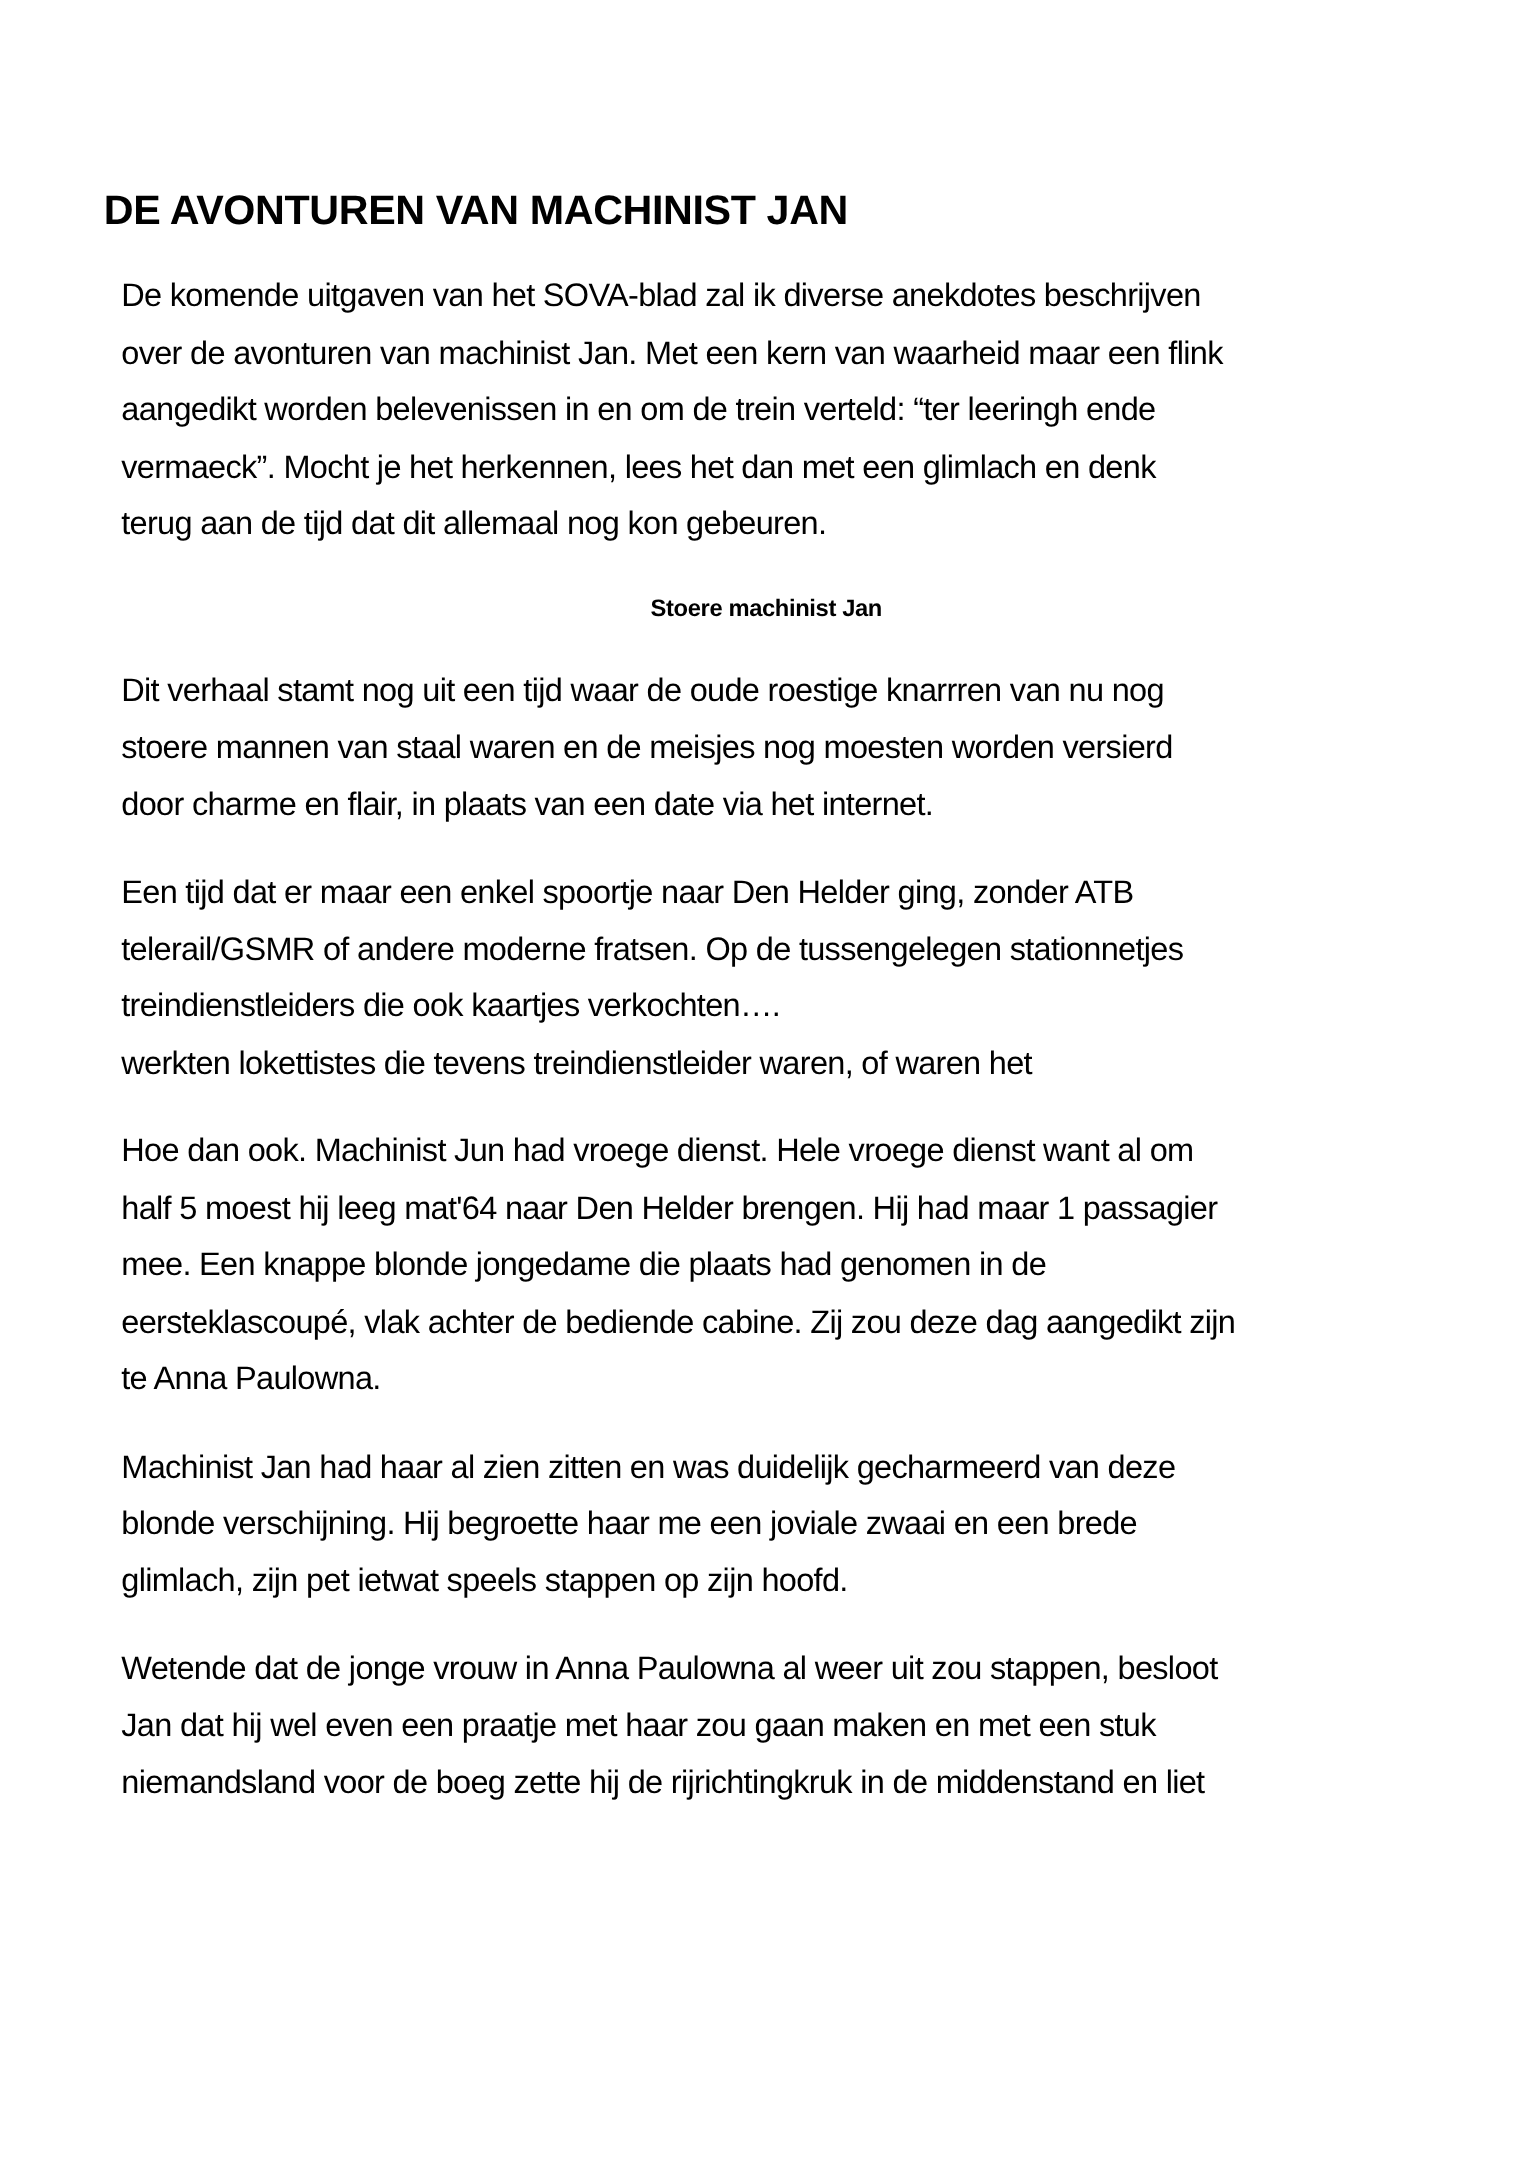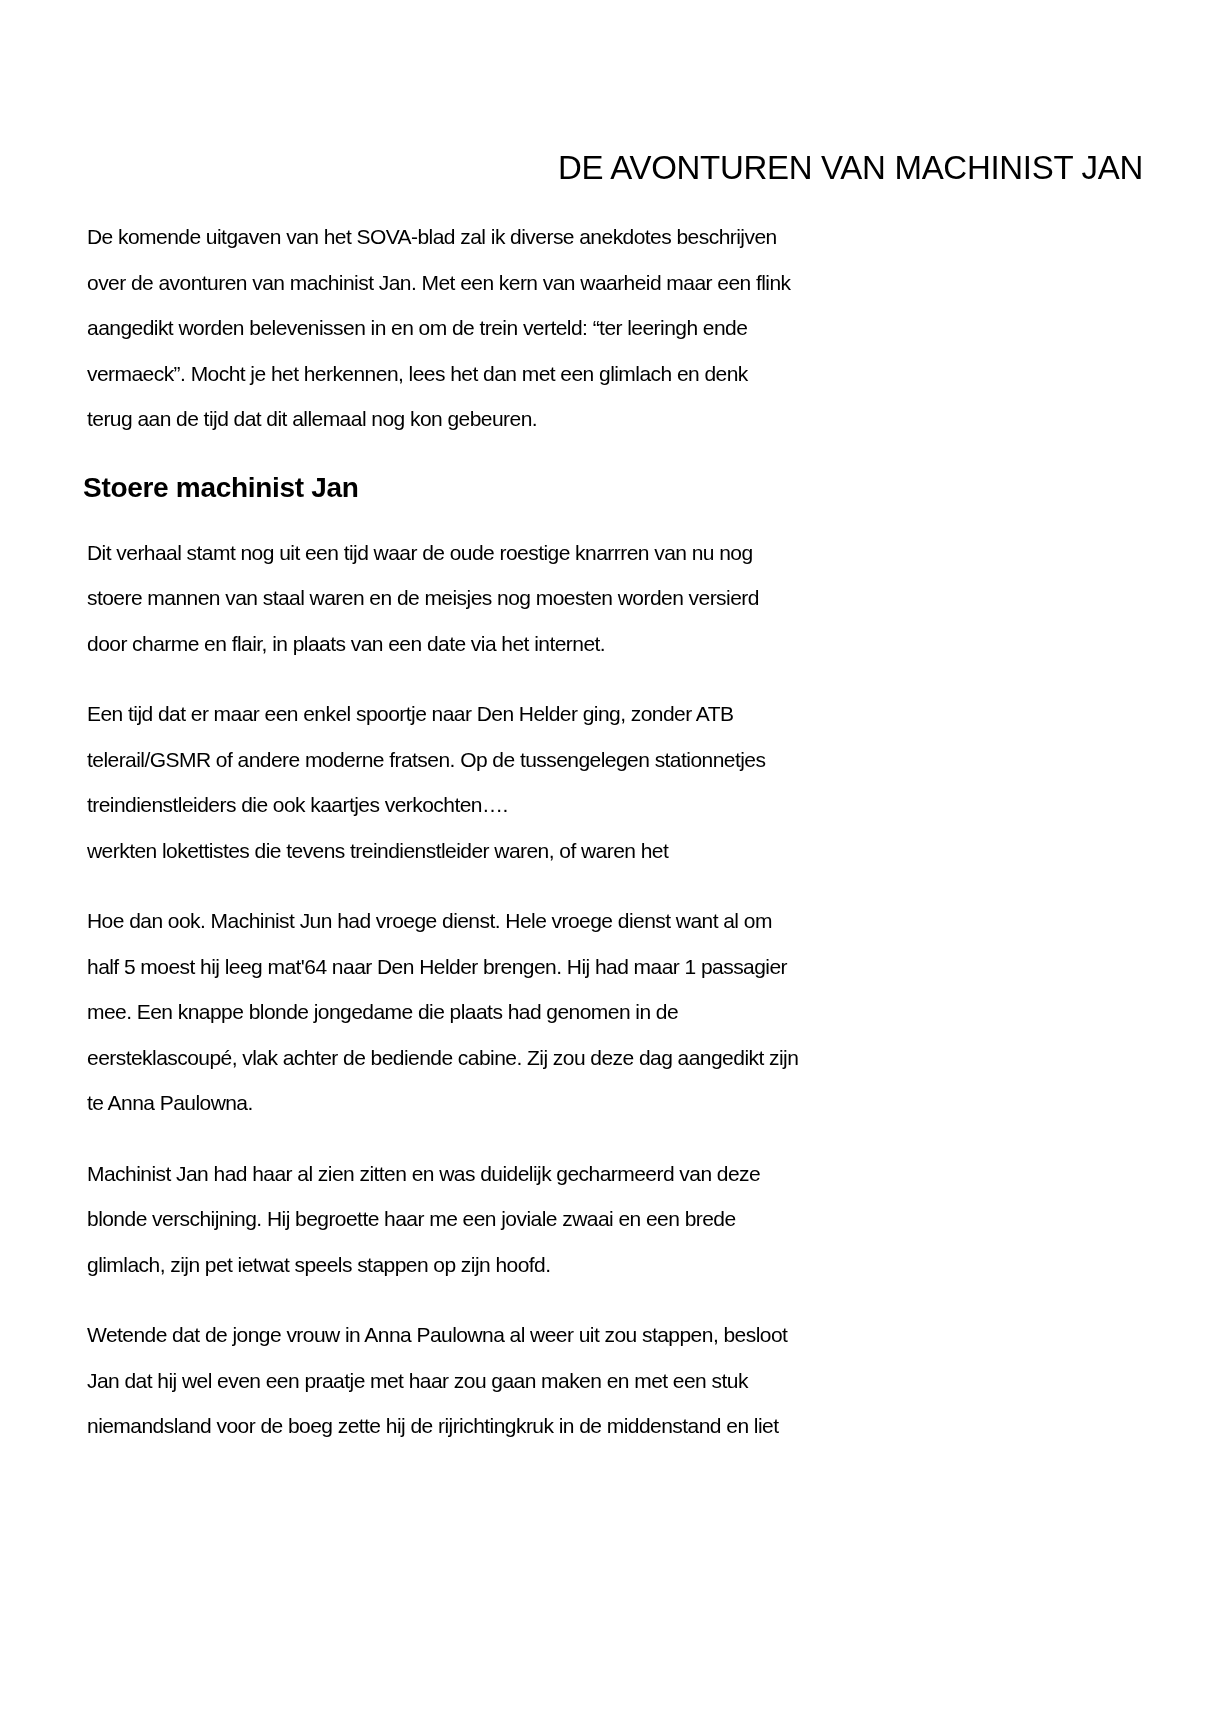--- a/index.html
+++ b/index.html
@@ -2,30 +2,30 @@
 <html><head>
 <meta charset="utf-8">
 <style>
   html, body { margin: 0; padding: 0; background: #ffffff; }
   body { width: 1218px; height: 1728px; position: relative; overflow: hidden; }
   .page {
     position: absolute; left: 83px; top: 146px; width: 1060px;
     font-family: "Liberation Sans", sans-serif; color: #000000;
   }
   .title {
-    font-size: 33px; font-weight: normal; margin: 0 0 24px 0; line-height: 44px;
+    font-size: 33px; font-weight: bold; margin: 0 0 24px 0; line-height: 44px;
     letter-spacing: -0.3px;
-    text-align: right;
   }
   .subhead {
-    font-size: 28px; font-weight: bold; margin: 0 0 22px 0; line-height: 41px;
+    font-size: 19px; font-weight: bold; margin: 0 0 22px 0; line-height: 41px;
     letter-spacing: -0.3px;
+    text-align: center;
   }
   .para {
-    font-size: 21px; line-height: 45.5px; margin: 0 0 25px 4px; letter-spacing: -0.55px;
+    font-size: 26px; line-height: 45.5px; margin: 0 0 25px 14px; letter-spacing: -0.55px;
   }
   .line { display: block; white-space: nowrap; }
 </style>
 </head>
 <body>
 
 <div class="page">
   <h1 class="title">DE AVONTUREN VAN MACHINIST JAN</h1>
 
   <p class="para">

